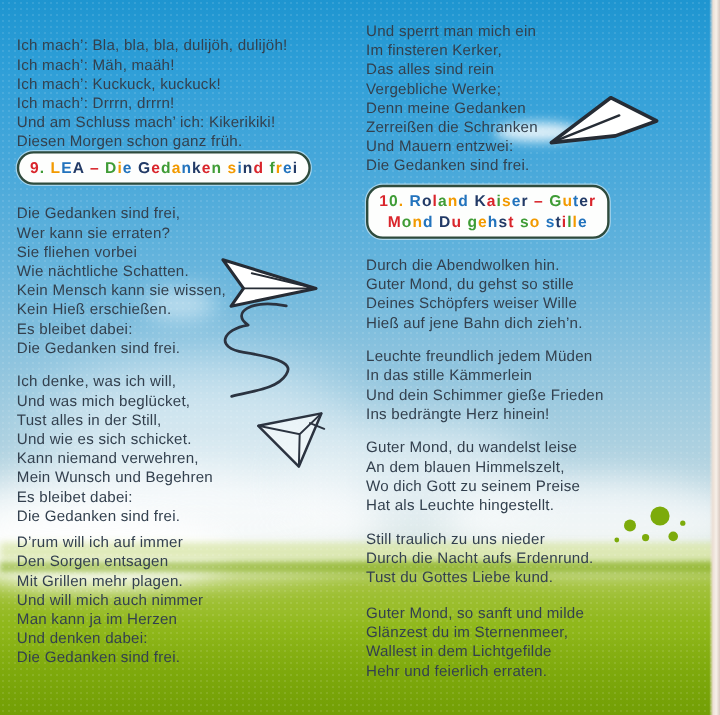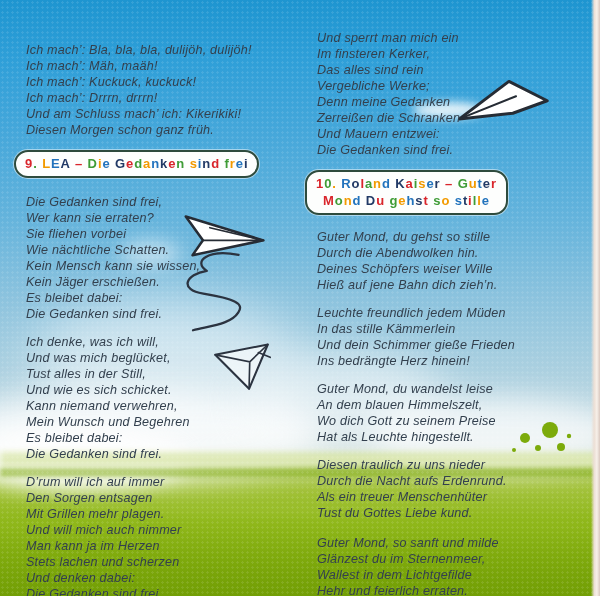--- a/index.html
+++ b/index.html
@@ -35,21 +35,21 @@
   .gb4{top:500px;left:40px;right:120px;height:16px;background:#9cbf2e;filter:blur(6px);opacity:.6;border-radius:50%;}
   .page-edge{
     position:absolute;right:0;top:0;width:9px;height:100%;
     background:linear-gradient(90deg, rgba(238,226,218,0) 0%, #ecdfd5 35%, #f7f0e9 65%, #d9c8bf 100%);
   }
   
   .lyrics{position:absolute;color:#33404e;font-size:12.6px;line-height:16px;letter-spacing:.2px;}
   .col-left{left:14px;top:30px;width:282px;}
   .col-right{left:305px;top:18px;width:286px;}
   .line{white-space:nowrap;}
-  .verse{margin:12px;font-style:italic;}
+  .verse{margin:0;}
   .v-gap-16{margin-top:16px;}
   .v-gap-12{margin-top:12px;}
   .v-gap-6{margin-top:6px;}
   .v-gap-14{margin-top:14px;}
   .title-box{
     display:inline-block;background:#fdfefd;border:2.5px solid #2e4b3d;border-radius:14px;
     padding:3px 9px 4px;font-weight:bold;font-size:13px;line-height:17px;letter-spacing:.9px;
     text-align:center;box-shadow:0 0 0 1px rgba(255,255,255,.5);
   }
   .title-wrap{margin-top:0;}
@@ -122,41 +122,40 @@
       </div>
     <div class="title-wrap">
       <div class="title-box"><span class="ch" style="color: rgb(217, 37, 43);">9</span><span class="ch" style="color: rgb(63, 156, 54);">.</span> <span class="ch" style="color: rgb(242, 154, 0);">L</span><span class="ch" style="color: rgb(34, 115, 189);">E</span><span class="ch" style="color: rgb(34, 58, 102);">A</span> <span class="ch" style="color: rgb(217, 37, 43);">–</span> <span class="ch" style="color: rgb(63, 156, 54);">D</span><span class="ch" style="color: rgb(242, 154, 0);">i</span><span class="ch" style="color: rgb(34, 115, 189);">e</span> <span class="ch" style="color: rgb(34, 58, 102);">G</span><span class="ch" style="color: rgb(217, 37, 43);">e</span><span class="ch" style="color: rgb(63, 156, 54);">d</span><span class="ch" style="color: rgb(242, 154, 0);">a</span><span class="ch" style="color: rgb(34, 115, 189);">n</span><span class="ch" style="color: rgb(34, 58, 102);">k</span><span class="ch" style="color: rgb(217, 37, 43);">e</span><span class="ch" style="color: rgb(63, 156, 54);">n</span> <span class="ch" style="color: rgb(242, 154, 0);">s</span><span class="ch" style="color: rgb(34, 115, 189);">i</span><span class="ch" style="color: rgb(34, 58, 102);">n</span><span class="ch" style="color: rgb(217, 37, 43);">d</span> <span class="ch" style="color: rgb(63, 156, 54);">f</span><span class="ch" style="color: rgb(242, 154, 0);">r</span><span class="ch" style="color: rgb(34, 115, 189);">e</span><span class="ch" style="color: rgb(34, 58, 102);">i</span></div>
     </div>
     <div class="verse v-gap-16">
         <div class="line">Die Gedanken sind frei,</div>
         <div class="line">Wer kann sie erraten?</div>
         <div class="line">Sie fliehen vorbei</div>
         <div class="line">Wie nächtliche Schatten.</div>
         <div class="line">Kein Mensch kann sie wissen,</div>
-        <div class="line">Kein Jäger erschießen.</div>
+        <div class="line">Kein Hieß erschießen.</div>
         <div class="line">Es bleibet dabei:</div>
         <div class="line">Die Gedanken sind frei.</div>
       </div>
     <div class="verse v-gap-12">
         <div class="line">Ich denke, was ich will,</div>
         <div class="line">Und was mich beglücket,</div>
         <div class="line">Tust alles in der Still,</div>
         <div class="line">Und wie es sich schicket.</div>
         <div class="line">Kann niemand verwehren,</div>
         <div class="line">Mein Wunsch und Begehren</div>
         <div class="line">Es bleibet dabei:</div>
         <div class="line">Die Gedanken sind frei.</div>
       </div>
     <div class="verse v-gap-6">
         <div class="line">D’rum will ich auf immer</div>
         <div class="line">Den Sorgen entsagen</div>
         <div class="line">Mit Grillen mehr plagen.</div>
         <div class="line">Und will mich auch nimmer</div>
         <div class="line">Man kann ja im Herzen</div>
-        <div class="line">Stets lachen und scherzen</div>
         <div class="line">Und denken dabei:</div>
         <div class="line">Die Gedanken sind frei.</div>
       </div>
   </div>
 
   <div class="lyrics col-right">
     <div class="verse">
         <div class="line">Und sperrt man mich ein</div>
         <div class="line">Im finsteren Kerker,</div>
         <div class="line">Das alles sind rein</div>
@@ -166,41 +165,40 @@
         <div class="line">Und Mauern entzwei:</div>
         <div class="line">Die Gedanken sind frei.</div>
       </div>
     <div class="title-wrap2">
       <div class="title-box">
         <div><span class="ch" style="color: rgb(217, 37, 43);">1</span><span class="ch" style="color: rgb(63, 156, 54);">0</span><span class="ch" style="color: rgb(242, 154, 0);">.</span> <span class="ch" style="color: rgb(34, 115, 189);">R</span><span class="ch" style="color: rgb(34, 58, 102);">o</span><span class="ch" style="color: rgb(217, 37, 43);">l</span><span class="ch" style="color: rgb(63, 156, 54);">a</span><span class="ch" style="color: rgb(242, 154, 0);">n</span><span class="ch" style="color: rgb(34, 115, 189);">d</span> <span class="ch" style="color: rgb(34, 58, 102);">K</span><span class="ch" style="color: rgb(217, 37, 43);">a</span><span class="ch" style="color: rgb(63, 156, 54);">i</span><span class="ch" style="color: rgb(242, 154, 0);">s</span><span class="ch" style="color: rgb(34, 115, 189);">e</span><span class="ch" style="color: rgb(34, 58, 102);">r</span> <span class="ch" style="color: rgb(217, 37, 43);">–</span> <span class="ch" style="color: rgb(63, 156, 54);">G</span><span class="ch" style="color: rgb(242, 154, 0);">u</span><span class="ch" style="color: rgb(34, 115, 189);">t</span><span class="ch" style="color: rgb(34, 58, 102);">e</span><span class="ch" style="color: rgb(217, 37, 43);">r</span></div>
         <div><span class="ch" style="color: rgb(217, 37, 43);">M</span><span class="ch" style="color: rgb(63, 156, 54);">o</span><span class="ch" style="color: rgb(242, 154, 0);">n</span><span class="ch" style="color: rgb(34, 115, 189);">d</span> <span class="ch" style="color: rgb(34, 58, 102);">D</span><span class="ch" style="color: rgb(217, 37, 43);">u</span> <span class="ch" style="color: rgb(63, 156, 54);">g</span><span class="ch" style="color: rgb(242, 154, 0);">e</span><span class="ch" style="color: rgb(34, 115, 189);">h</span><span class="ch" style="color: rgb(34, 58, 102);">s</span><span class="ch" style="color: rgb(217, 37, 43);">t</span> <span class="ch" style="color: rgb(63, 156, 54);">s</span><span class="ch" style="color: rgb(242, 154, 0);">o</span> <span class="ch" style="color: rgb(34, 115, 189);">s</span><span class="ch" style="color: rgb(34, 58, 102);">t</span><span class="ch" style="color: rgb(217, 37, 43);">i</span><span class="ch" style="color: rgb(63, 156, 54);">l</span><span class="ch" style="color: rgb(242, 154, 0);">l</span><span class="ch" style="color: rgb(34, 115, 189);">e</span></div>
       </div>
     </div>
     <div class="verse v-gap-14">
+        <div class="line">Durch die Abendwolken hin.</div>
         <div class="line">Guter Mond, du gehst so stille</div>
-        <div class="line">Durch die Abendwolken hin.</div>
         <div class="line">Deines Schöpfers weiser Wille</div>
         <div class="line">Hieß auf jene Bahn dich zieh’n.</div>
       </div>
     <div class="verse v-gap-12">
         <div class="line">Leuchte freundlich jedem Müden</div>
         <div class="line">In das stille Kämmerlein</div>
         <div class="line">Und dein Schimmer gieße Frieden</div>
         <div class="line">Ins bedrängte Herz hinein!</div>
       </div>
     <div class="verse v-gap-12">
         <div class="line">Guter Mond, du wandelst leise</div>
         <div class="line">An dem blauen Himmelszelt,</div>
         <div class="line">Wo dich Gott zu seinem Preise</div>
         <div class="line">Hat als Leuchte hingestellt.</div>
       </div>
     <div class="verse v-gap-12">
-        <div class="line">Diesen traulich zu uns nieder</div>
+        <div class="line">Still traulich zu uns nieder</div>
         <div class="line">Durch die Nacht aufs Erdenrund.</div>
-        <div class="line">Als ein treuer Menschenhüter</div>
         <div class="line">Tust du Gottes Liebe kund.</div>
       </div>
     <div class="verse v-gap-14">
         <div class="line">Guter Mond, so sanft und milde</div>
         <div class="line">Glänzest du im Sternenmeer,</div>
         <div class="line">Wallest in dem Lichtgefilde</div>
         <div class="line">Hehr und feierlich erraten.</div>
       </div>
   </div>
 

